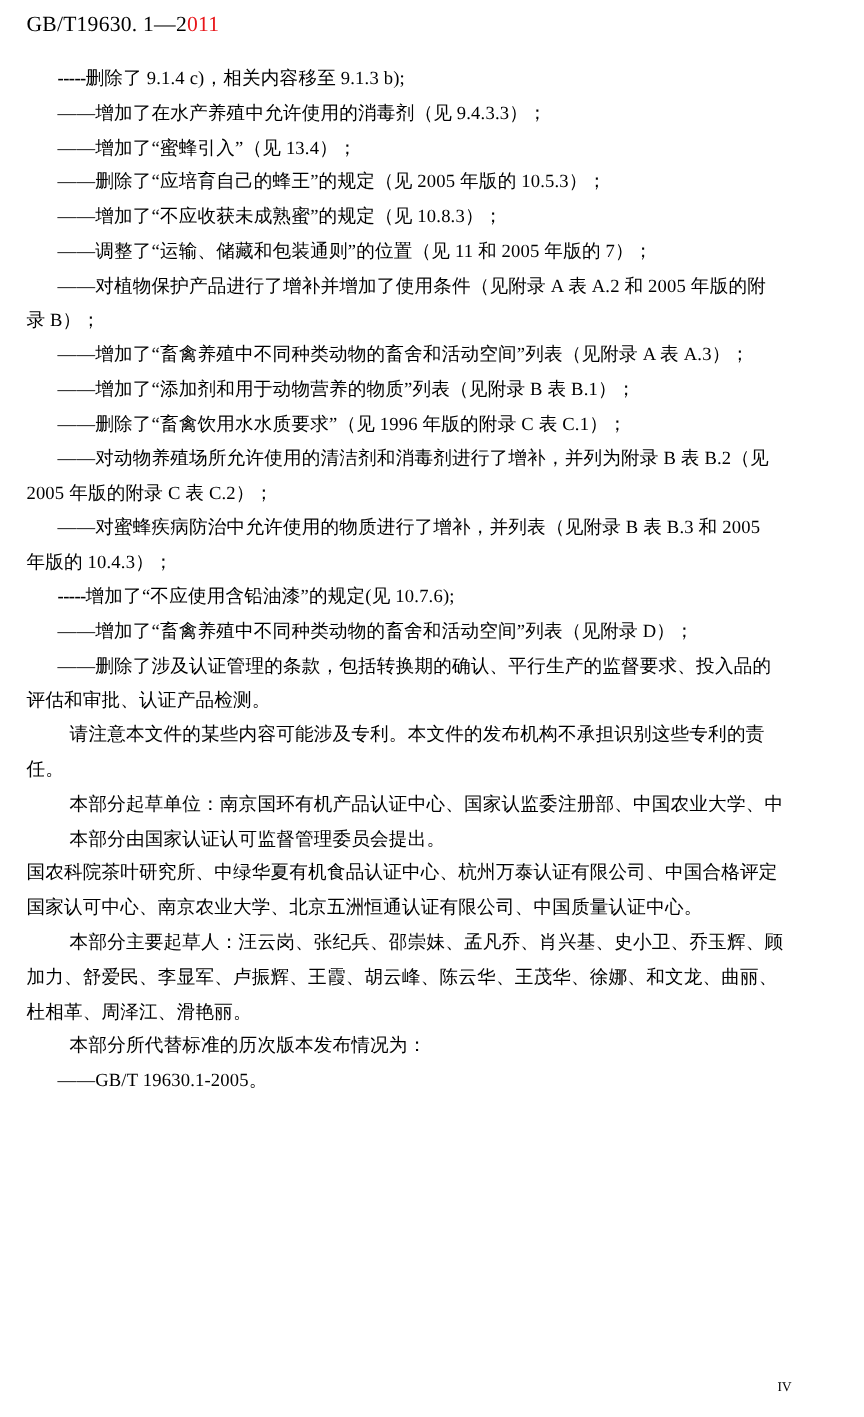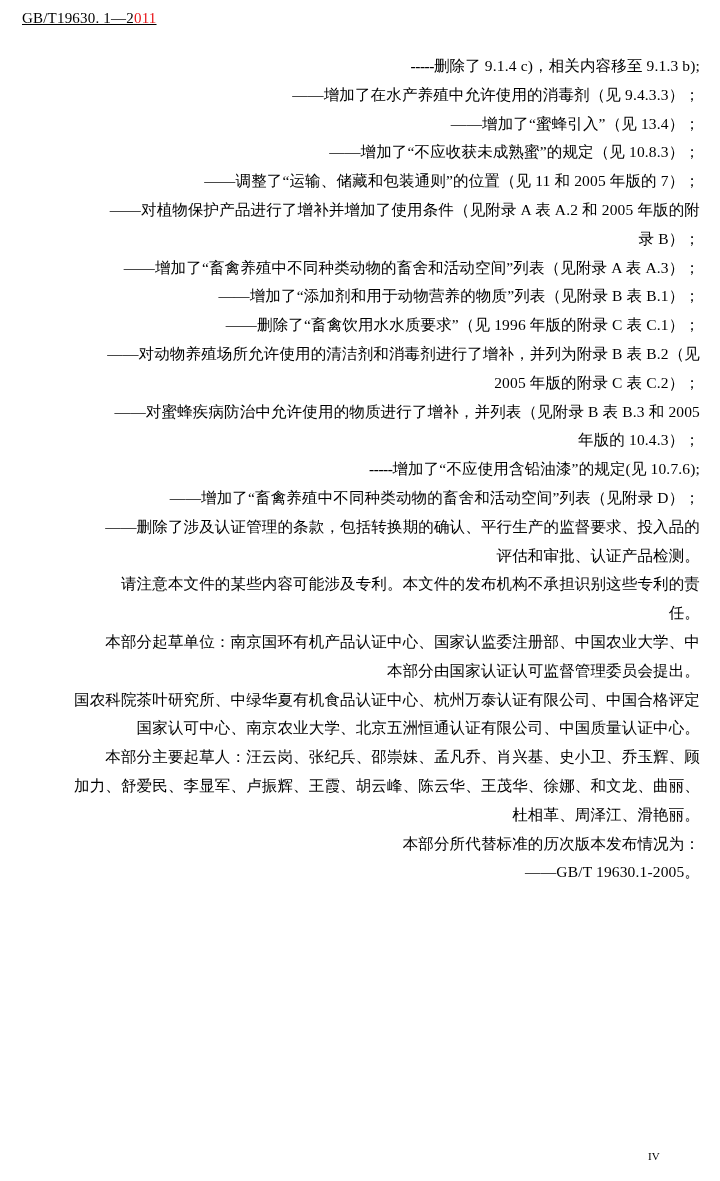--- a/index.html
+++ b/index.html
@@ -21,35 +21,33 @@
     inset: 0;
     width: 720px;
     height: 1181px;
   }
 
   
   .header {
     position: absolute;
     top: 10px;
     left: 22px;
-    font-size: 15px;
+    font-size: 18px;
     letter-spacing: 0.2px;
     white-space: nowrap;
-    text-decoration: underline;
   }
   .header .std-black { color: #000000; }
   .header .std-red { color: #e8161a; }
 
   
   .body-block {
     position: absolute;
     top: 52px;
     left: 22px;
     width: 678px;
-    text-align: right;
   }
 
   .line {
     font-size: 15.5px;
     line-height: 28.8px;
     white-space: nowrap;
     letter-spacing: 0.15px;
   }
 
   
@@ -81,20 +79,21 @@
 <div class="page">
 
   <div class="header">
     <span class="std-black">GB/T19630. 1—2</span><span class="std-red" style="color: rgb(232, 22, 26);">011</span>
   </div>
 
   <div class="body-block">
       <div class="line indent"><span class="dash-bold">-----</span>删除了 9.1.4 c)，相关内容移至 9.1.3 b);</div>
       <div class="line indent">——增加了在水产养殖中允许使用的消毒剂（见 9.4.3.3）；</div>
       <div class="line indent">——增加了“蜜蜂引入”（见 13.4）；</div>
+      <div class="line indent">——删除了“应培育自己的蜂王”的规定（见 2005 年版的 10.5.3）；</div>
       <div class="line indent">——增加了“不应收获未成熟蜜”的规定（见 10.8.3）；</div>
       <div class="line indent">——调整了“运输、储藏和包装通则”的位置（见 11 和 2005 年版的 7）；</div>
       <div class="line indent">——对植物保护产品进行了增补并增加了使用条件（见附录 A 表 A.2 和 2005 年版的附</div>
       <div class="line flush">录 B）；</div>
       <div class="line indent">——增加了“畜禽养殖中不同种类动物的畜舍和活动空间”列表（见附录 A 表 A.3）；</div>
       <div class="line indent">——增加了“添加剂和用于动物营养的物质”列表（见附录 B 表 B.1）；</div>
       <div class="line indent">——删除了“畜禽饮用水水质要求”（见 1996 年版的附录 C 表 C.1）；</div>
       <div class="line indent">——对动物养殖场所允许使用的清洁剂和消毒剂进行了增补，并列为附录 B 表 B.2（见</div>
       <div class="line flush">2005 年版的附录 C 表 C.2）；</div>
       <div class="line indent">——对蜜蜂疾病防治中允许使用的物质进行了增补，并列表（见附录 B 表 B.3 和 2005</div>

